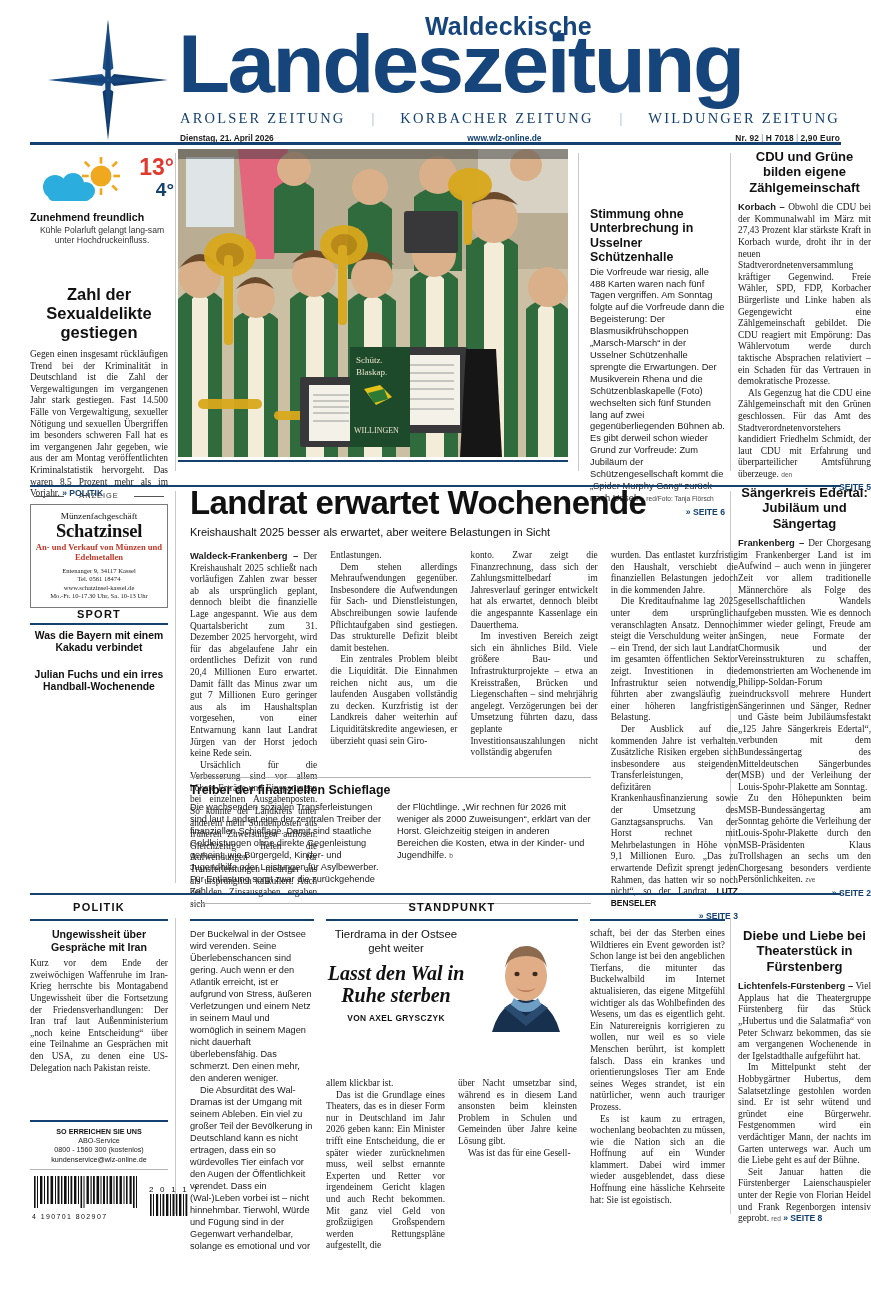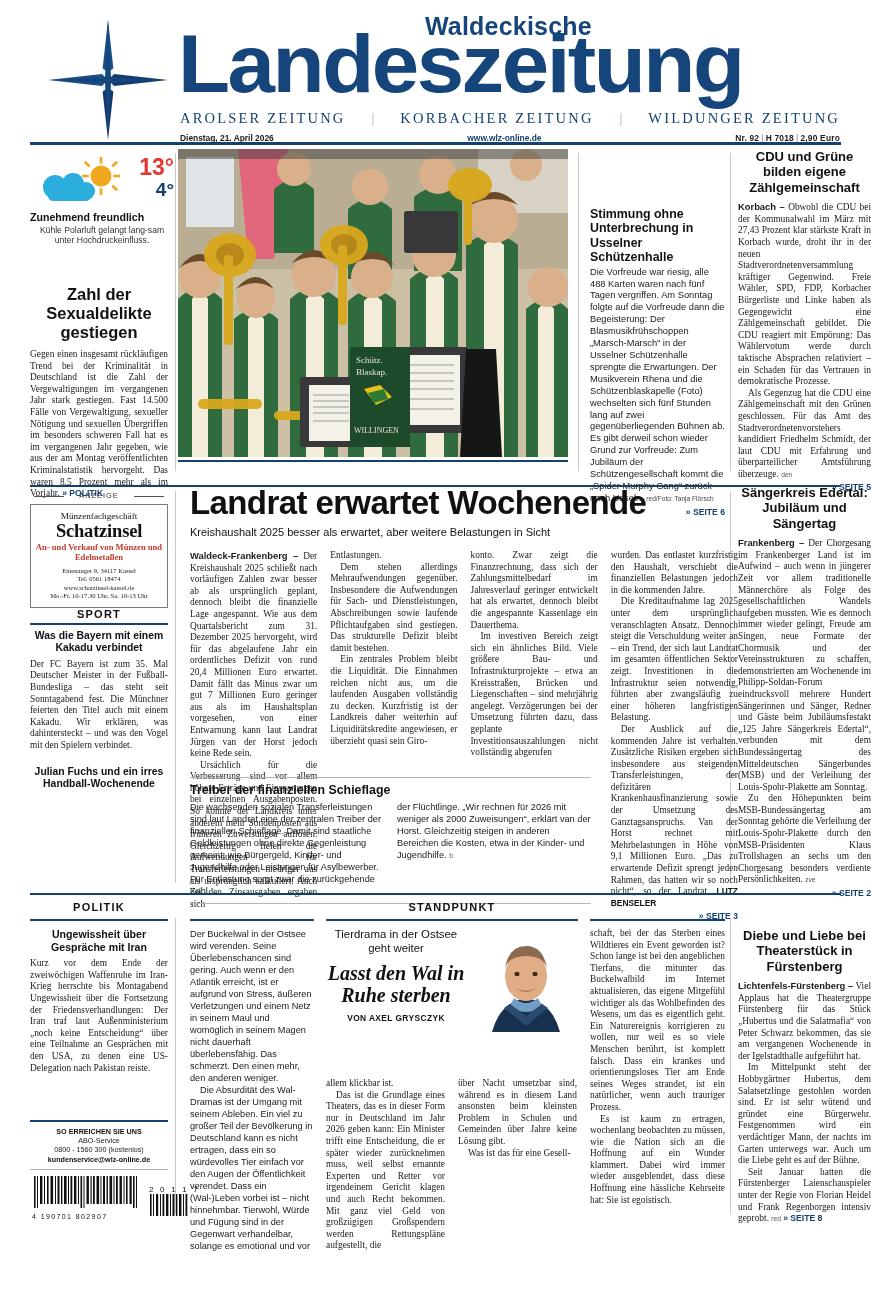--- a/index.html
+++ b/index.html
@@ -145,21 +145,21 @@
   .bb-rules .r3 { position: absolute; left: 296px; width: 252px; height: 2px; background: #14416f; }
   .bb-rules .r4 { position: absolute; left: 560px; width: 135px; height: 2px; background: #14416f; }
 
   .bb-body { position: relative; height: 300px; margin-top: 6px; }
   .col-politik { position: absolute; left: 0; top: 0; width: 138px; }
   .pol-hl { font-family: "Liberation Sans", sans-serif; font-weight: bold; font-size: 10.6px;
             line-height: 12.6px; color: #111; text-align: center; margin-bottom: 5px; }
   .contact { position: absolute; left: 0; top: 192px; width: 138px; text-align: center; }
   .contact-t1 { font-family: "Liberation Sans", sans-serif; font-weight: bold; font-size: 7.2px; color: #111; }
   .contact-t2 { font-family: "Liberation Sans", sans-serif; font-size: 7.2px; color: #222; line-height: 9.4px; }
-  .contact-t3 { font-family: "Liberation Sans", sans-serif; font-weight: bold; font-size: 7.2px; color: #111; }
+  .contact-t3 { font-family: "Liberation Sans", sans-serif; font-weight: normal; font-size: 7.2px; color: #111; }
   .barcode-wrap { position: absolute; left: 2px; top: 248px; display: flex; align-items: flex-end; gap: 7px; }
   .bc-digits { font-family: "Liberation Sans", sans-serif; font-size: 8px; letter-spacing: 2.2px; color: #111; }
 
   .col-wal { position: absolute; left: 160px; top: 0; width: 124px; }
   .standpunkt-zone { position: absolute; left: 296px; top: 0; width: 252px; }
   .sp-kicker { font-family: "Liberation Sans", sans-serif; font-size: 11.4px; line-height: 13.6px;
                color: #111; text-align: center; }
   .sp-title { font-family: "Liberation Serif", serif; font-style: italic; font-weight: bold;
               font-size: 20px; line-height: 22px; color: #111; text-align: center; margin-top: 7px; }
   .sp-by { font-family: "Liberation Sans", sans-serif; font-weight: bold; font-size: 8.4px;
@@ -395,21 +395,20 @@
         <div class="ad-l4" style="margin-top:0">Tel. 0561 18474</div>
         <div class="ad-l4" style="margin-top:0">www.schatzinsel-kassel.de</div>
         <div class="ad-l4" style="margin-top:0">Mo.-Fr. 10-17.30 Uhr, Sa. 10-13 Uhr</div>
       </div>
     </div>
 
     <div class="sport-sec">
       <div class="sec-label">SPORT</div>
       <div class="hrule-blue" style="margin-top:3px;"></div>
       <div class="sport-hl">Was die Bayern mit einem Kakadu verbindet</div>
-      <div class="body-serif">Der FC Bayern ist zum 35. Mal Deutscher Meister in der Fußball-Bundesliga – das steht seit Sonntagabend fest. Die Münchner feierten den Titel auch mit einem Kakadu. Wir erklären, was dahintersteckt – und was den Vogel mit den Spielern verbindet.</div>
       <div class="sport-hl" style="margin-top:14px;">Julian Fuchs und ein irres Handball-Wochenende</div>
     </div>
 
     <div class="story">
       <div class="story-hl">Landrat erwartet Wochenende</div>
       <div class="story-sub">Kreishaushalt 2025 besser als erwartet, aber weitere Belastungen in Sicht</div>
       <div class="story-cols">
         <div>
           <div class="body-serif"><span class="lead-in">Waldeck-Frankenberg –</span><span> Der Kreishaushalt 2025 schließt nach vorläufigen Zahlen zwar besser ab als ursprünglich geplant, dennoch bleibt die finanzielle Lage angespannt. Wie aus dem Quartalsbericht zum 31. Dezember 2025 hervorgeht, wird für das abgelaufene Jahr ein ordentliches Defizit von rund 20,4 Millionen Euro erwartet. Damit fällt das Minus zwar um gut 7 Millionen Euro geringer aus als im Haushaltsplan vorgesehen, von einer Entwarnung kann laut Landrat Jürgen van der Horst jedoch keine Rede sein.</span></div>
           <div class="body-serif" style="text-indent:10px;">Ursächlich für die Verbesserung sind vor allem höhere Erträge und Einsparungen bei einzelnen Ausgabenposten. So konnte der Landkreis unter anderem mehr Sondenposten aus früheren Zuweisungen auflösen. Gleichzeitig fielen die Aufwendungen für Transferleistungen niedriger aus als ursprünglich kalkuliert. Auch bei den Zinsausgaben ergaben sich</div>

